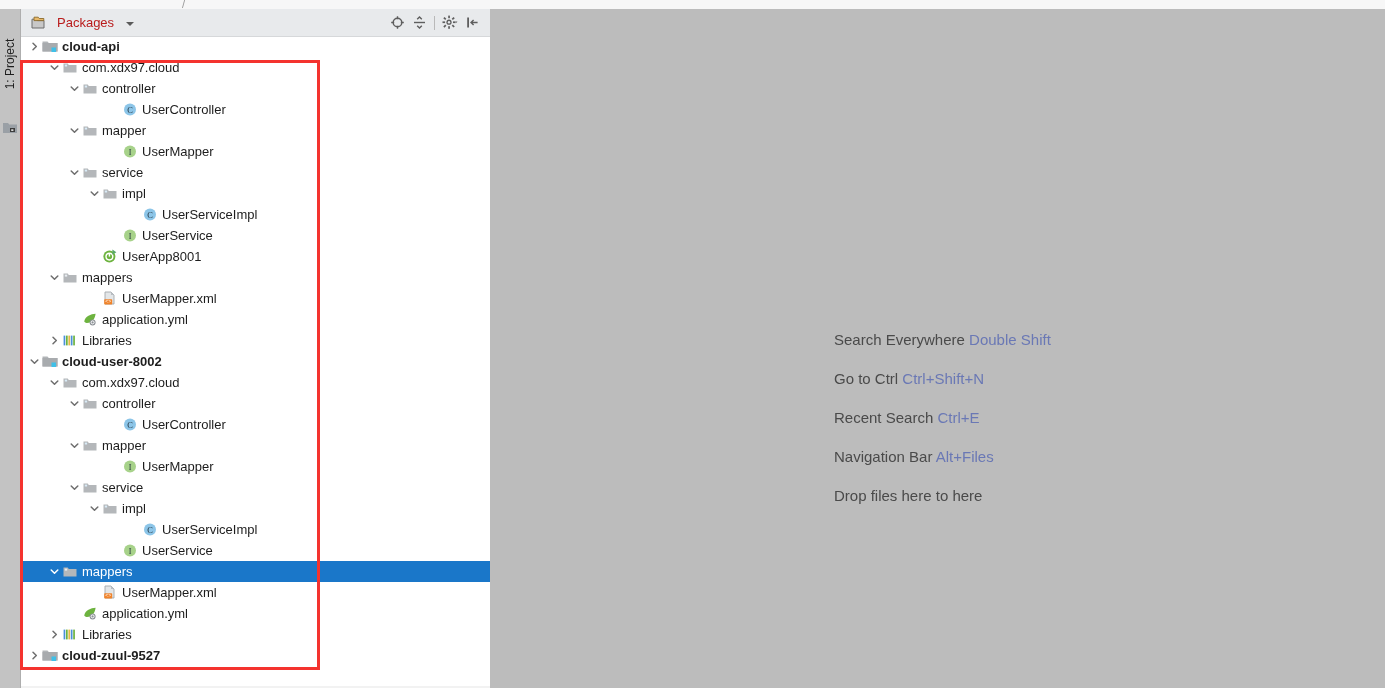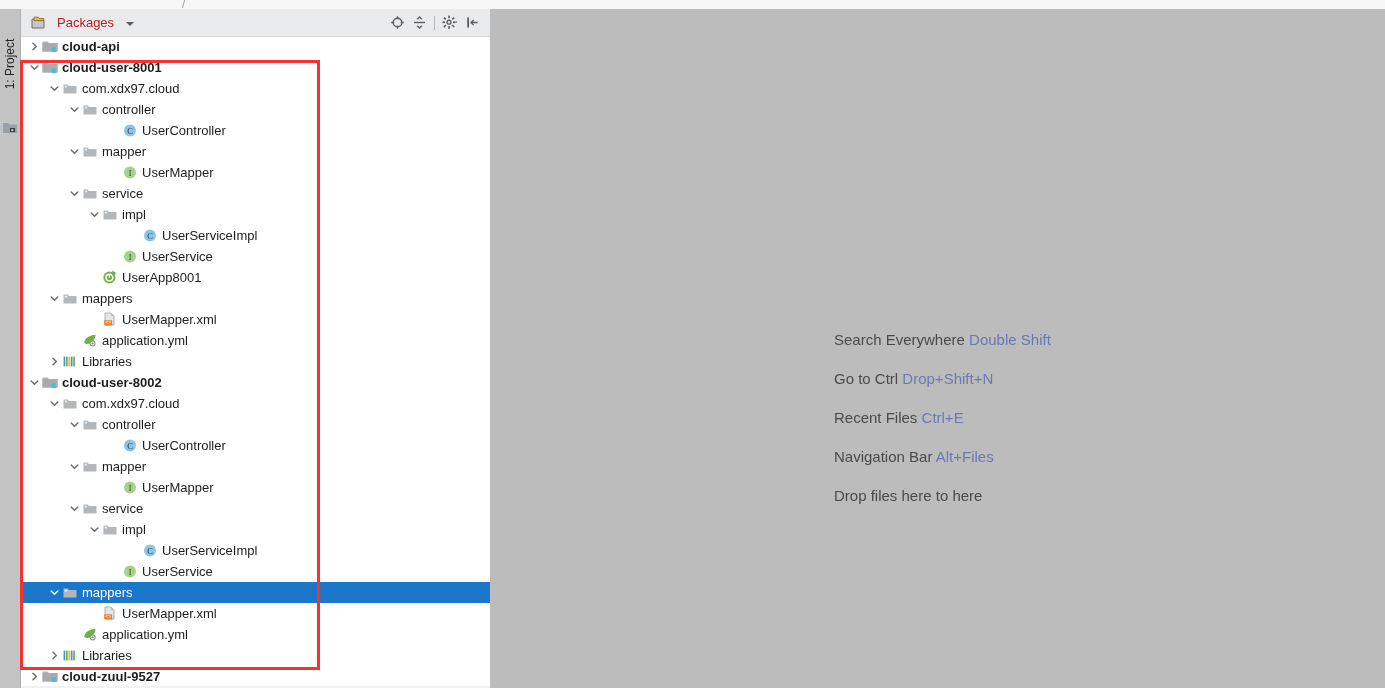--- a/index.html
+++ b/index.html
@@ -197,36 +197,20 @@
           <span class="ic">
             <svg width="16" height="15" viewBox="0 0 16 15">
               <path d="M0.5 2.5h5L6.8 4h8.7v8.5H0.5z" fill="#b2b5b8"></path>
               <path d="M0.5 4h15v8.5H0.5z" fill="#a8abae"></path>
               <rect x="9.5" y="8.5" width="4.5" height="4.5" fill="#3fc0e8"></rect>
             </svg>
           </span>
           <span class="row-label bold">cloud-api</span>
         </div>
         <div class="row">
-          <span style="display: inline-block; flex: 0 0 auto; width: 7px;"></span>
-          <span class="twisty">
-            <svg width="11" height="11" viewBox="0 0 11 11">
-              <path d="M2.2 4L5.5 7.3 8.8 4" fill="none" stroke="#6e6e6e" stroke-width="1.5" stroke-linecap="round" stroke-linejoin="round"></path>
-            </svg>
-          </span>
-          <span class="ic">
-            <svg width="16" height="15" viewBox="0 0 16 15">
-              <path d="M0.5 2.5h5L6.8 4h8.7v8.5H0.5z" fill="#b2b5b8"></path>
-              <path d="M0.5 4h15v8.5H0.5z" fill="#a8abae"></path>
-              <rect x="9.5" y="8.5" width="4.5" height="4.5" fill="#3fc0e8"></rect>
-            </svg>
-          </span>
-          <span class="row-label bold">cloud-user-8001</span>
-        </div>
-        <div class="row">
           <span style="display: inline-block; flex: 0 0 auto; width: 27px;"></span>
           <span class="twisty">
             <svg width="11" height="11" viewBox="0 0 11 11">
               <path d="M2.2 4L5.5 7.3 8.8 4" fill="none" stroke="#6e6e6e" stroke-width="1.5" stroke-linecap="round" stroke-linejoin="round"></path>
             </svg>
           </span>
           <span class="ic">
             <svg width="16" height="15" viewBox="0 0 16 15">
               <path d="M1.5 3.5h4.2L6.8 5h7.7v7.5H1.5z" fill="#b4b7ba"></path>
               <rect x="2.8" y="4.6" width="2.3" height="1.9" fill="#d9ecf7"></rect>
@@ -619,21 +603,21 @@
           <span class="row-label bold">cloud-zuul-9527</span>
         </div>
       </div>
   </div>
 
   <div class="panel-bottom-strip"></div>
 
   <div class="editor-area">
     <div class="hints" id="hints">
         <div class="hint"><span>Search Everywhere</span> <span class="key">Double Shift</span></div>
-        <div class="hint"><span>Go to Ctrl</span> <span class="key">Drop+Shift+N</span></div>
-        <div class="hint"><span>Recent Files</span> <span class="key">Ctrl+E</span></div>
+        <div class="hint"><span>Go to Ctrl</span> <span class="key">Ctrl+Shift+N</span></div>
+        <div class="hint"><span>Recent Search</span> <span class="key">Ctrl+E</span></div>
         <div class="hint"><span>Navigation Bar</span> <span class="key">Alt+Files</span></div>
         <div class="hint"><span>Drop files here to here</span></div>
       </div>
   </div>
 
   <div class="annot-rect"></div>
 </div>
 
 </body></html>

